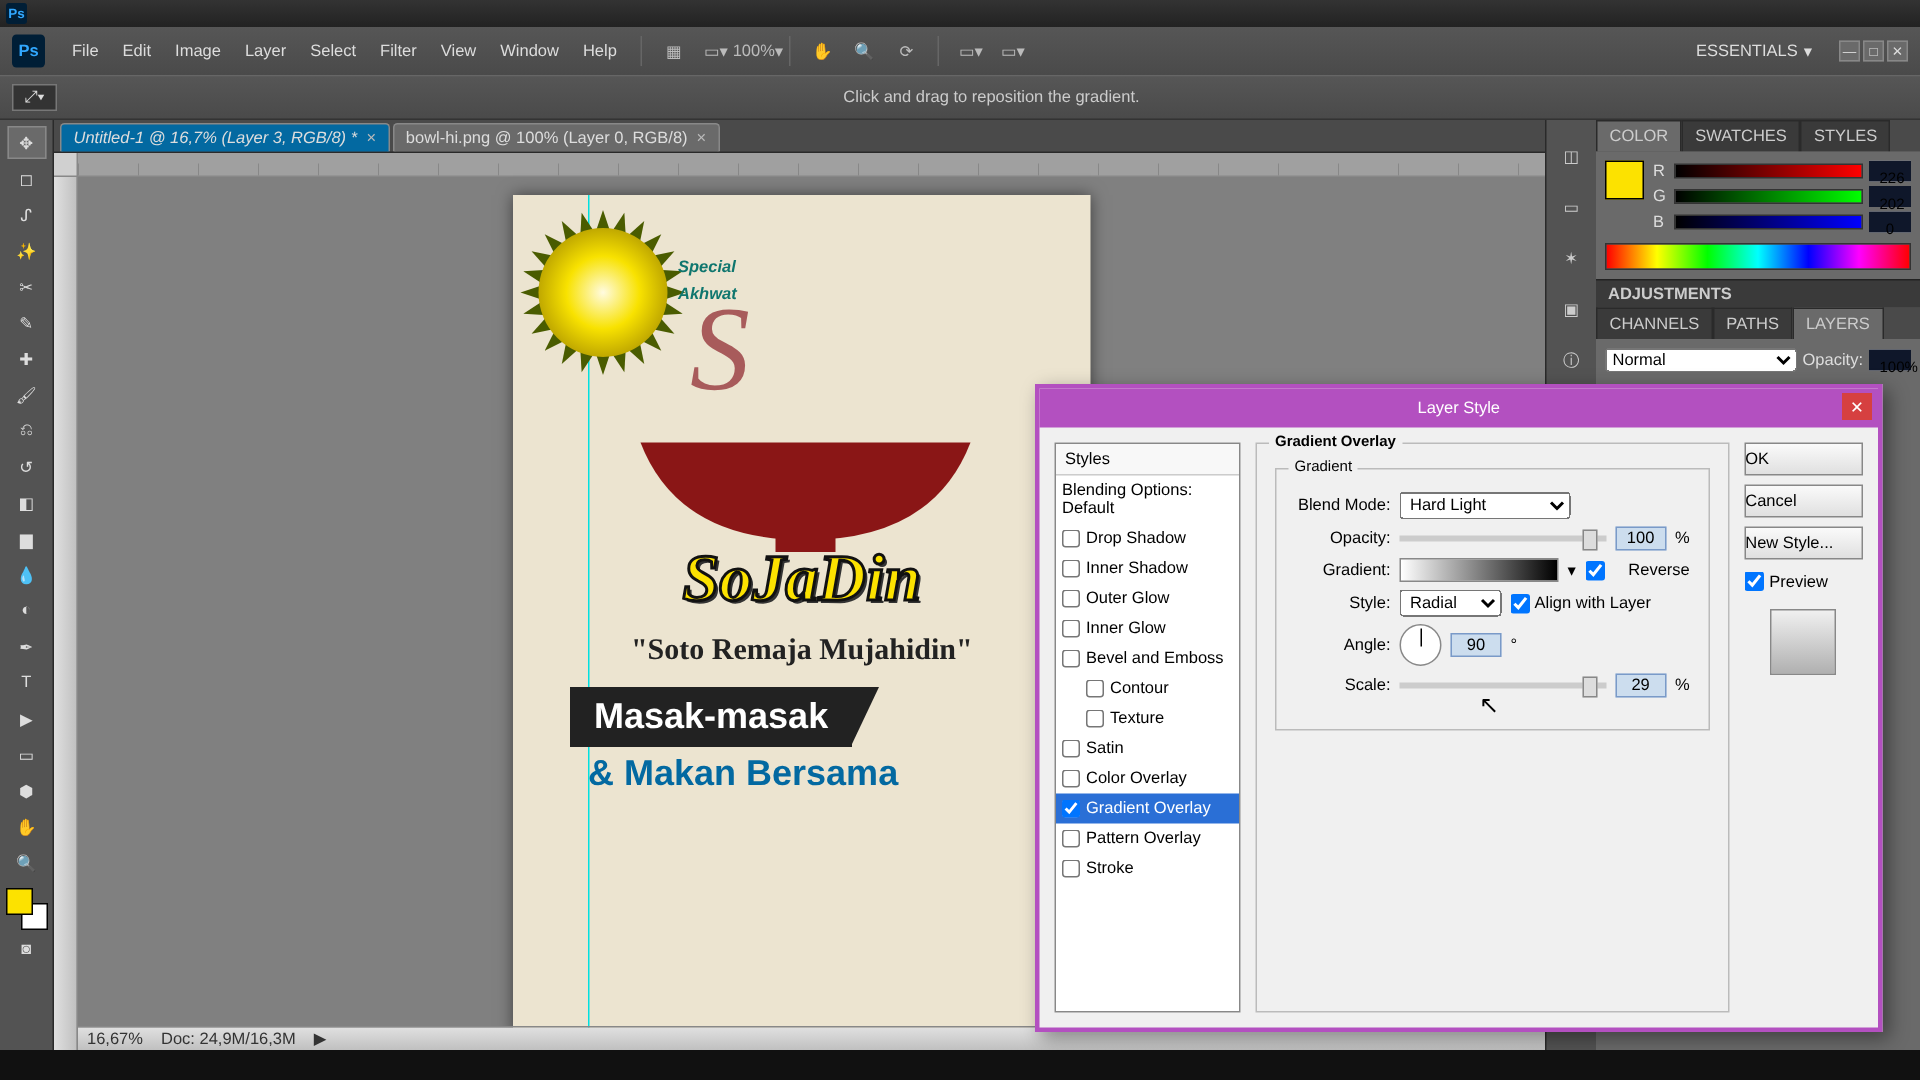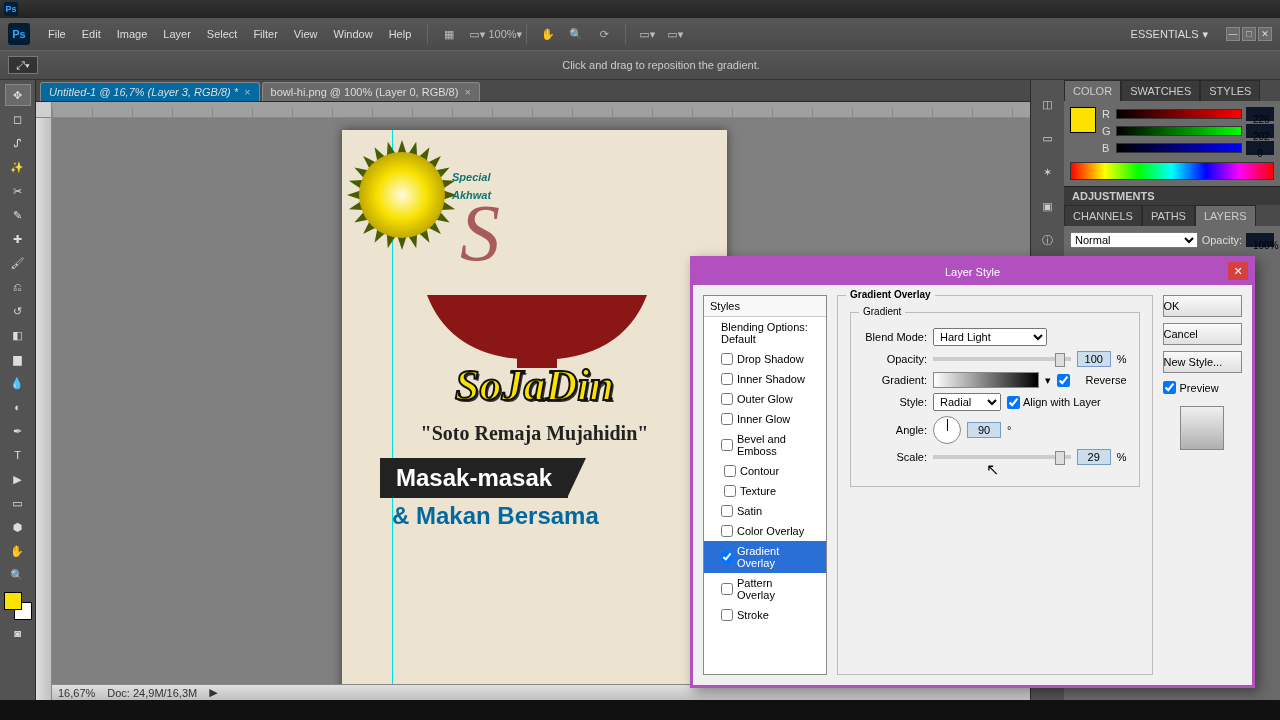--- a/index.html
+++ b/index.html
@@ -86,21 +86,21 @@
 .spectrum { height: 18px; background: linear-gradient(90deg,#f00,#ff0,#0f0,#0ff,#00f,#f0f,#f00); border: 1px solid #333; margin-top: 4px; }
 .adjust-head { background: #3a3a3a; color: #ccc; padding: 3px 8px; font-weight: bold; border-top: 1px solid #222; }
 
 
 .dialog { position: absolute; left: 690px; top: 256px; width: 565px; height: 432px; border: 3px solid #b350c0; background: #f0f0f0; box-shadow: 4px 4px 12px rgba(0,0,0,0.4); }
 .dialog-title { height: 26px; background: #b350c0; color: #fff; display: flex; align-items: center; justify-content: center; font-size: 12px; position: relative; }
 .dialog-close { position: absolute; right: 4px; top: 3px; width: 20px; height: 18px; background: #d64040; color: #fff; display: flex; align-items: center; justify-content: center; }
 .dialog-body { display: flex; padding: 10px; gap: 10px; height: calc(100% - 26px); }
 .styles-list { width: 134px; border: 1px solid #888; background: #fff; }
 .styles-head { padding: 4px 6px; border-bottom: 1px solid #ccc; background: #f8f8f8; }
-.style-item { padding: 4px 17px; display: flex; align-items: center; gap: 4px; }
+.style-item { padding: 4px 4px; display: flex; align-items: center; gap: 4px; }
 .style-item.indent { padding-left: 20px; }
 .style-item input[type=checkbox] { width: 12px; height: 12px; }
 .style-item.active { background: #2a6fd6; color: #fff; }
 .style-item.default { font-size: 10px; }
 
 .settings { flex: 1; border: 1px solid #bbb; padding: 8px 12px; position: relative; }
 .settings legend, .set-title { font-weight: bold; position: absolute; top: -7px; left: 8px; background: #f0f0f0; padding: 0 4px; font-size: 10px; }
 .fieldset-inner { border: 1px solid #bbb; padding: 10px 12px 16px 12px; margin-top: 8px; position: relative; }
 .fi-title { position: absolute; top: -7px; left: 8px; background: #f0f0f0; padding: 0 4px; font-size: 10px; }
 .form-row { display: flex; align-items: center; gap: 6px; margin: 5px 0; }

